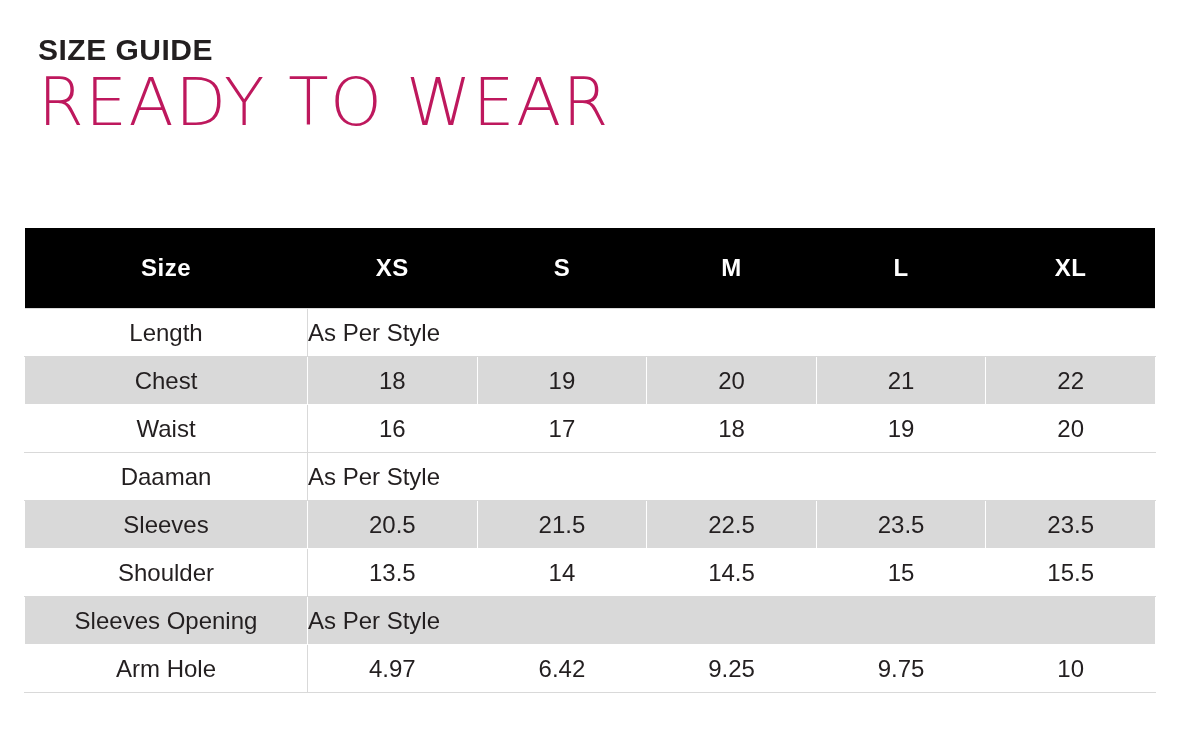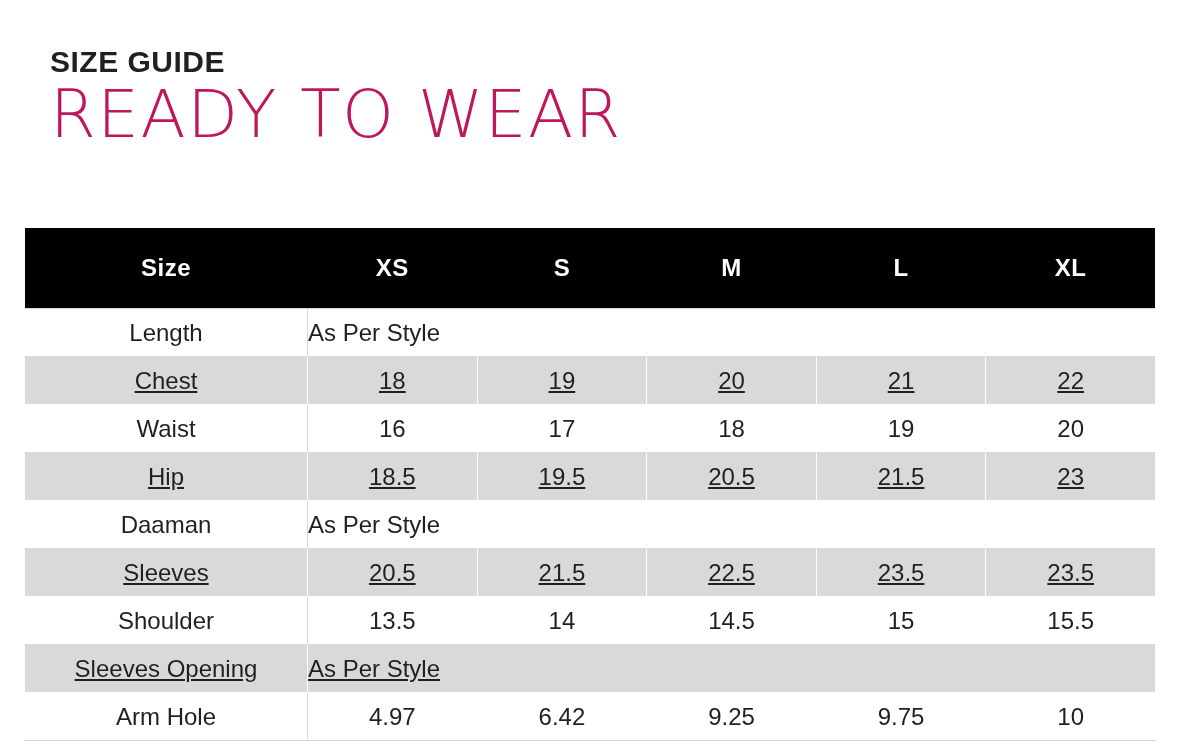--- a/index.html
+++ b/index.html
@@ -12,21 +12,21 @@
     background: #ffffff;
     font-family: "Liberation Sans", sans-serif;
     color: #231f20;
     overflow: hidden;
   }
   .page {
     position: relative;
     width: 1179px;
     height: 581px;
     box-sizing: border-box;
-    padding: 16px;
+    padding: 4px;
   }
   .heading-block {
     padding: 30px 0 0 34px;
   }
   .eyebrow {
     font-family: "Liberation Sans", sans-serif;
     font-weight: bold;
     font-size: 30px;
     letter-spacing: 0.5px;
     color: #231f20;
@@ -73,21 +73,20 @@
   }
   table.size-table tbody tr.light td {
     background: #ffffff;
     border-bottom: 1px solid #d9d9d9;
     border-top: 1px solid #d9d9d9;
   }
   table.size-table tbody tr.shade td {
     background: #d9d9d9;
     border-bottom: 1px solid #ffffff;
     border-top: 1px solid #ffffff;
-    text-decoration: underline;
   }
   table.size-table tbody td.label {
     font-weight: normal;
   }
   table.size-table tbody tr.light td.label { border-right: 1px solid #d9d9d9; }
   table.size-table tbody tr.shade td.label { border-right: 1px solid #ffffff; }
   table.size-table tbody td.span {
     text-align: left;
   }
   table.size-table tbody tr.light td:not(.label) {
@@ -144,28 +143,20 @@
 
       <tr class="light">
         <td class="label">Waist</td>
         <td>16</td>
         <td>17</td>
         <td>18</td>
         <td>19</td>
         <td>20</td>
       </tr>
 
-      <tr class="shade">
-        <td class="label">Hip</td>
-        <td>18.5</td>
-        <td>19.5</td>
-        <td>20.5</td>
-        <td>21.5</td>
-        <td>23</td>
-      </tr>
 
       <tr class="light">
         <td class="label">Daaman</td>
         <td class="span" colspan="5">As Per Style</td>
       </tr>
 
       <tr class="shade">
         <td class="label">Sleeves</td>
         <td>20.5</td>
         <td>21.5</td>

